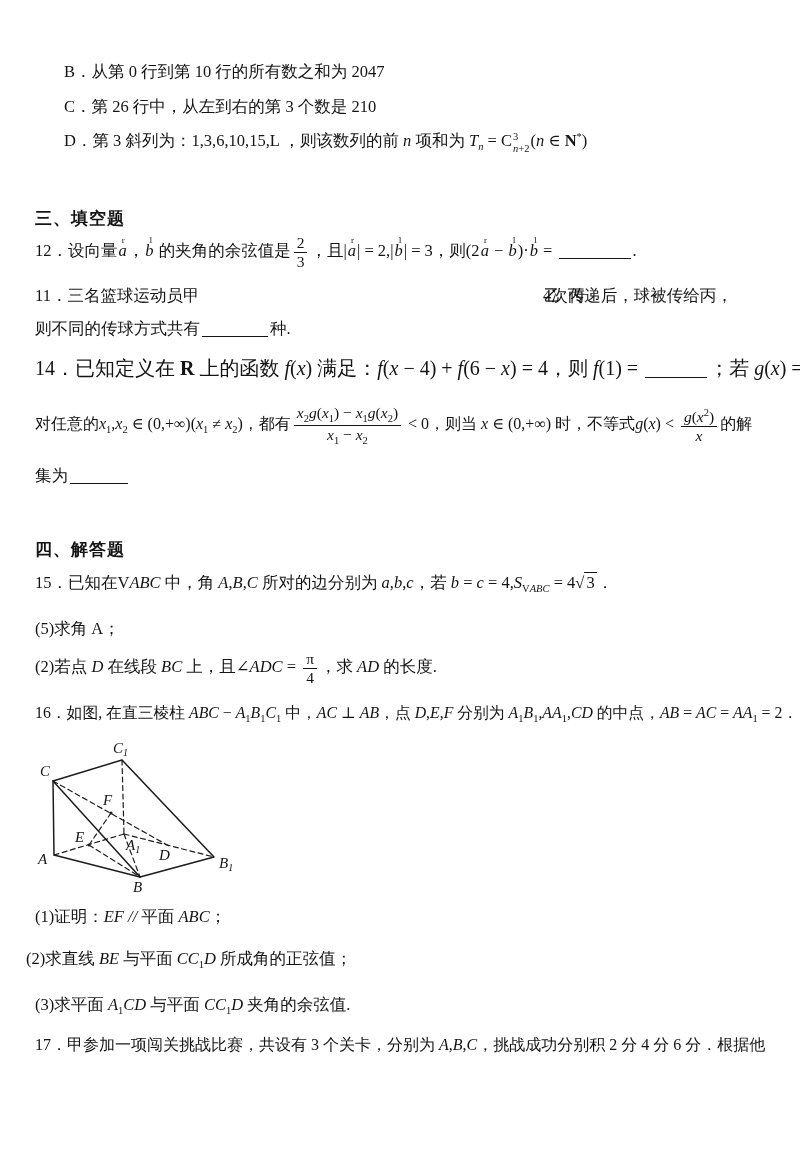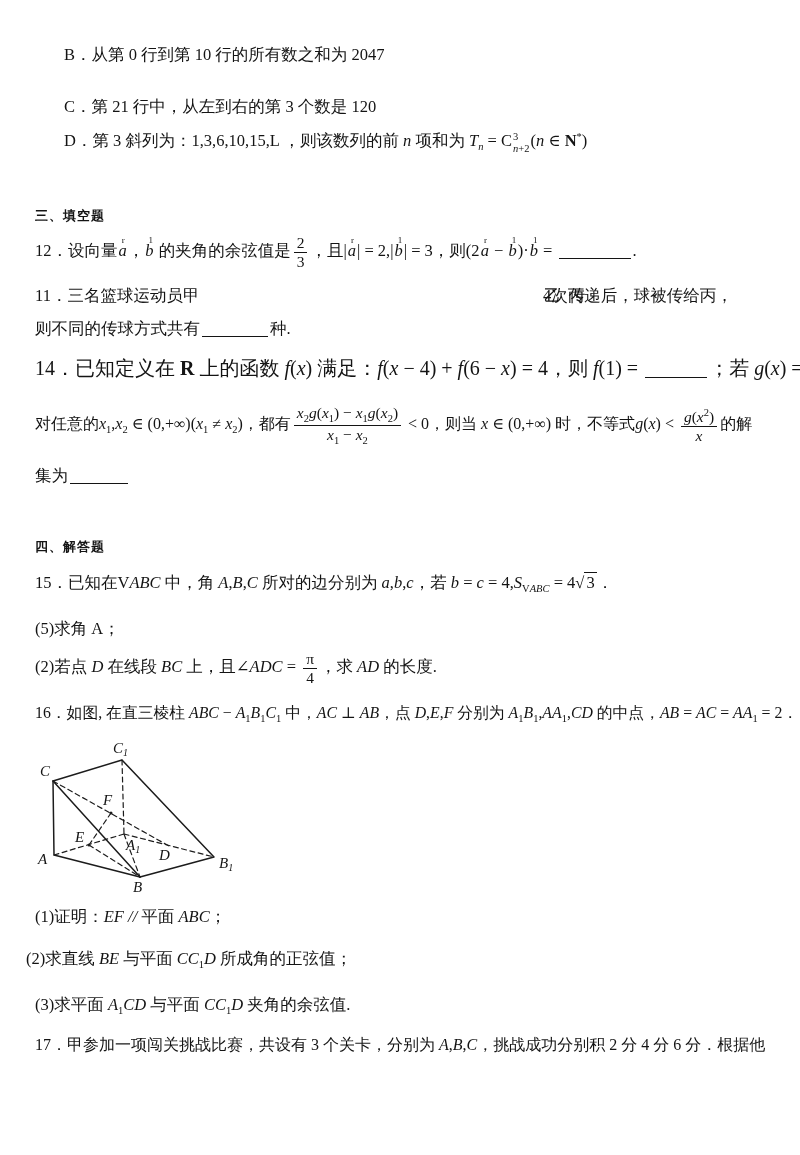--- a/index.html
+++ b/index.html
@@ -2,21 +2,21 @@
 <html><head>
 <meta charset="utf-8">
 <style>
   html,body{margin:0;padding:0}
   body{
     width:800px;height:1155px;position:relative;background:#ffffff;
     font-family:"Liberation Serif","DejaVu Serif",serif;color:#141414;
     font-size:16.5px;overflow:hidden;
   }
   .line{position:absolute;white-space:nowrap;line-height:1.25}
-  .sec{font-family:"Liberation Sans","DejaVu Sans",sans-serif;font-weight:bold;font-size:13px;letter-spacing:1px}
+  .sec{font-family:"Liberation Sans","DejaVu Sans",sans-serif;font-weight:bold;font-size:17px;letter-spacing:1px}
   i{font-style:italic}
   b{font-weight:bold}
   sub,sup{font-size:10.5px}
   sub{vertical-align:-4px}
   sup{vertical-align:6px}
   .frac{display:inline-block;vertical-align:middle;text-align:center;line-height:1.15;margin:0 3px;font-size:15.5px}
   .frac .num{display:block;border-bottom:1px solid #141414;padding:0 3px}
   .frac .den{display:block;padding:0 3px}
   .ss{display:inline-block;vertical-align:-6px;text-align:left;font-size:10.5px;line-height:1.15;margin:0 1px}
   .ss span{display:block}
@@ -27,22 +27,22 @@
   .ov{position:relative;display:inline-block}
   .ov .ov2{position:absolute;left:1px;top:0}
   svg .s{stroke:#1c1c1c;stroke-width:1.5;fill:none;stroke-linejoin:round;stroke-linecap:round}
   svg .d{stroke:#1c1c1c;stroke-width:1.2;fill:none;stroke-dasharray:5 3.5;stroke-linecap:round}
   svg text{font:italic 15px "Liberation Serif","DejaVu Serif",serif;fill:#141414}
   svg .fsub{font-size:10px}
 </style>
 </head>
 <body>
 
-<div class="line" style="left:64px;top:45px">B．从第 0 行到第 10 行的所有数之和为 2047</div>
-<div class="line" style="left:64px;top:97px">C．第 21 行中，从左到右的第 3 个数是 120</div>
+<div class="line" style="left:64px;top:62px">B．从第 0 行到第 10 行的所有数之和为 2047</div>
+<div class="line" style="left:64px;top:97px">C．第 26 行中，从左到右的第 3 个数是 210</div>
 <div class="line" style="left:64px;top:130px">D．第 3 斜列为：1,3,6,10,15,L ，则该数列的前 <i>n</i> 项和为 <i>T</i><sub><i>n</i></sub> = C<span class="ss"><span>3</span><span><i>n</i>+2</span></span>(<i>n</i> ∈ <b>N</b><sup>*</sup>)</div>
 
 <div class="line sec" style="left:35px;top:208px">三、填空题</div>
 
 <div class="line" style="left:35px;top:234px">12．设向量<span class="vec"><span class="vm">r</span><i>a</i></span>，<span class="vec"><span class="vm">1</span><i>b</i></span> 的夹角的余弦值是<span class="frac"><span class="num">2</span><span class="den">3</span></span>，且<span>|</span><span class="vec"><span class="vm">r</span><i>a</i></span><span>|</span> = 2,<span>|</span><span class="vec"><span class="vm">1</span><i>b</i></span><span>|</span> = 3，则(2<span class="vec"><span class="vm">r</span><i>a</i></span> − <span class="vec"><span class="vm">1</span><i>b</i></span>)·<span class="vec"><span class="vm">1</span><i>b</i></span> = <span class="blank" style="width:72px"></span>.</div>
 
 <div class="line" style="left:35px;top:286px">11．三名篮球运动员甲</div>
 <div class="line" style="left:543px;top:286px"><span class="ov">4<span class="ov2">乙</span></span>次<span class="ov">丙<span class="ov2">传</span></span>递后，球被传给丙，</div>
 <div class="line" style="left:35px;top:319px">则不同的传球方式共有<span class="blank" style="width:66px"></span>种.</div>
 

